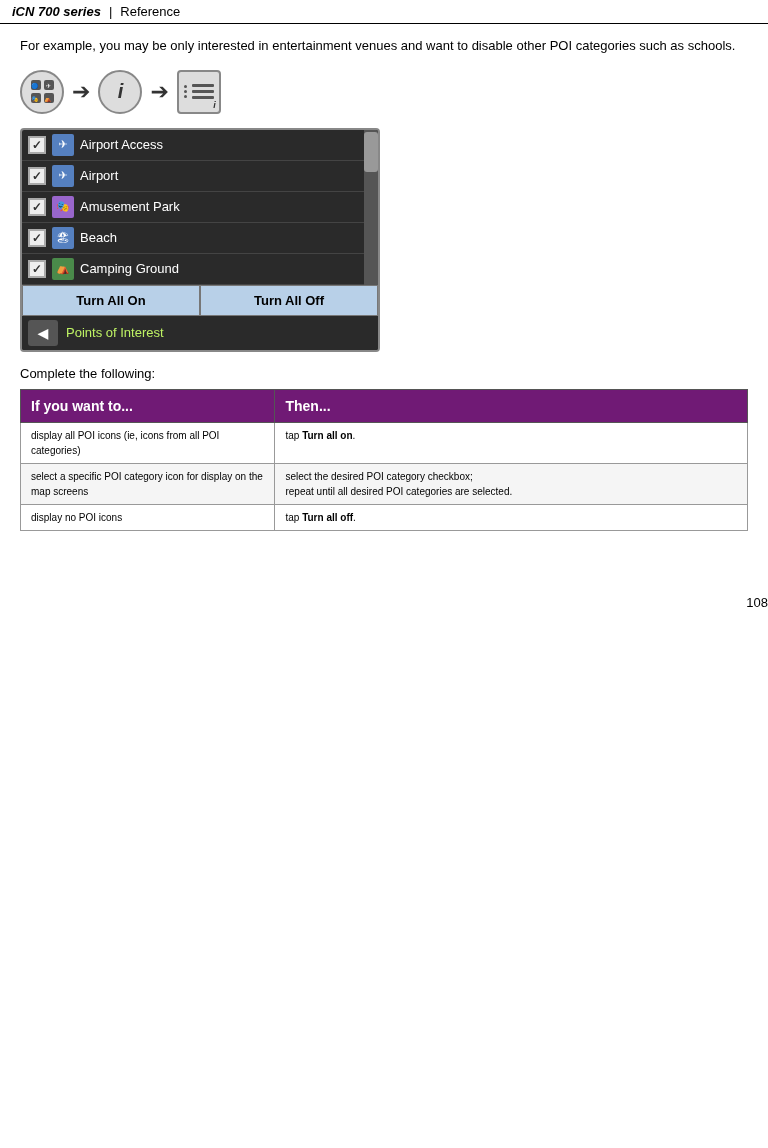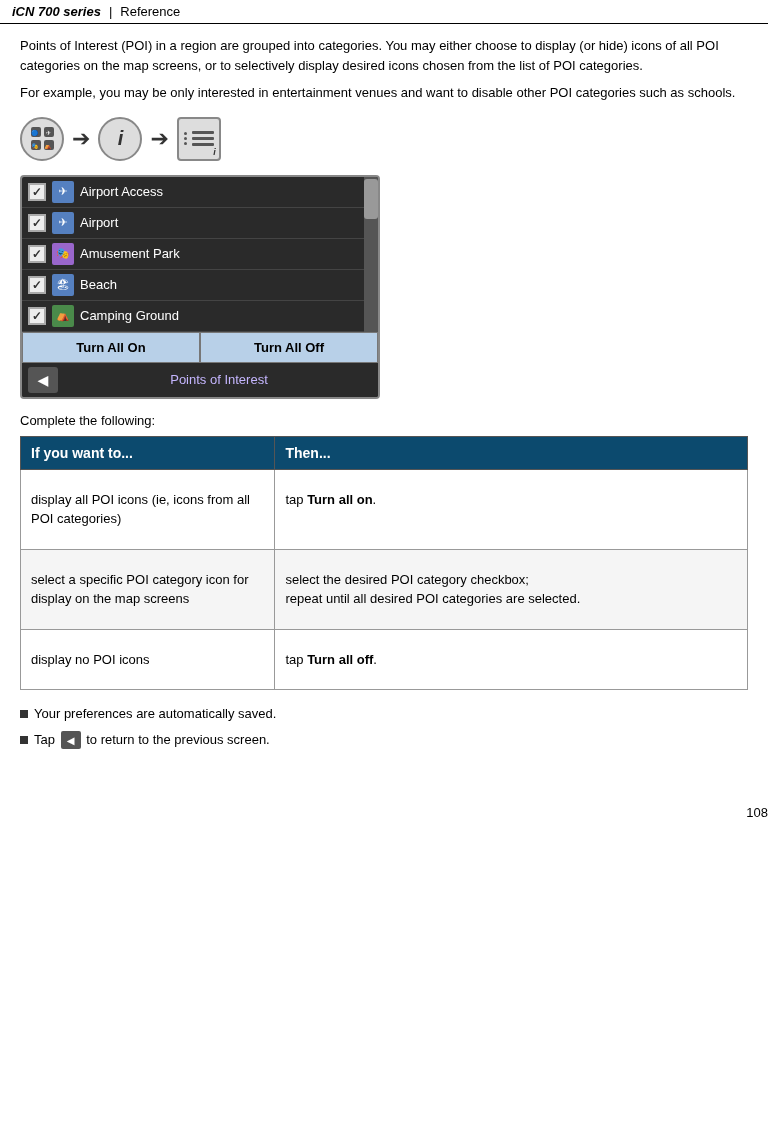--- a/index.html
+++ b/index.html
@@ -238,51 +238,51 @@
       border-radius: 3px;
       display: flex;
       align-items: center;
       justify-content: center;
       color: #fff;
       font-size: 14px;
       margin-right: 8px;
       flex-shrink: 0;
     }
     .poi-footer-label {
-      color: #c4b5fd;
-      font-size: 13px;
-      text-align: center;
+      color: #bef264;
+      font-size: 13px;
+      text-align: left;
       flex: 1;
     }
 
     
     .complete-text {
       margin: 10px 0 8px 0;
       font-size: 13px;
     }
 
     
     .info-table {
       width: 100%;
       border-collapse: collapse;
       margin-bottom: 14px;
     }
     .info-table th {
-      background: #0c4a6e;
+      background: #701a75;
       color: #fff;
       padding: 8px 10px;
       text-align: left;
       font-size: 14px;
       border: 1px solid #555;
     }
     .info-table td {
-      padding: 20px 10px;
+      padding: 5px 10px;
       border: 1px solid #999;
       vertical-align: top;
-      font-size: 13px;
+      font-size: 10px;
       line-height: 1.5;
     }
     .info-table tr:nth-child(even) td {
       background: #f5f5f5;
     }
     .info-table tr:nth-child(odd) td {
       background: #fff;
     }
 
     
@@ -343,21 +343,20 @@
 
 <div class="header">
   <span class="header-series">iCN 700 series</span>
   <span class="header-sep">  |  </span>
   <span class="header-section">Reference</span>
 </div>
 
 <div class="page">
 
 
-  <p class="intro-para">Points of Interest (POI) in a region are grouped into categories. You may either choose to display (or hide) icons of all POI categories on the map screens, or to selectively display desired icons chosen from the list of POI categories.</p>
   <p class="intro-para">For example, you may be only interested in entertainment venues and want to disable other POI categories such as schools.</p>
 
   <div class="icon-flow">
 
     <div class="icon-circle">
       <div class="icon-grid">
         <div class="icon-grid-dot">🔵</div>
         <div class="icon-grid-dot">✈</div>
         <div class="icon-grid-dot">🎭</div>
         <div class="icon-grid-dot">⛺</div>
@@ -458,28 +457,16 @@
       </tr>
       <tr>
         <td>display no POI icons</td>
         <td>
           <span>tap </span><strong>Turn all off</strong><span>.</span>
         </td>
       </tr>
     </tbody>
   </table>
 
-  <ul class="notes-list">
-    <li>
-      <div class="bullet-square"></div>
-      <span class="note-text">Your preferences are automatically saved.</span>
-    </li>
-    <li>
-      <div class="bullet-square"></div>
-      <span class="note-text">
-        Tap <span class="inline-back-btn">◀</span> to return to the previous screen.
-      </span>
-    </li>
-  </ul>
 
 </div>
 
 <div class="page-number">108</div>
 
 </body></html>

